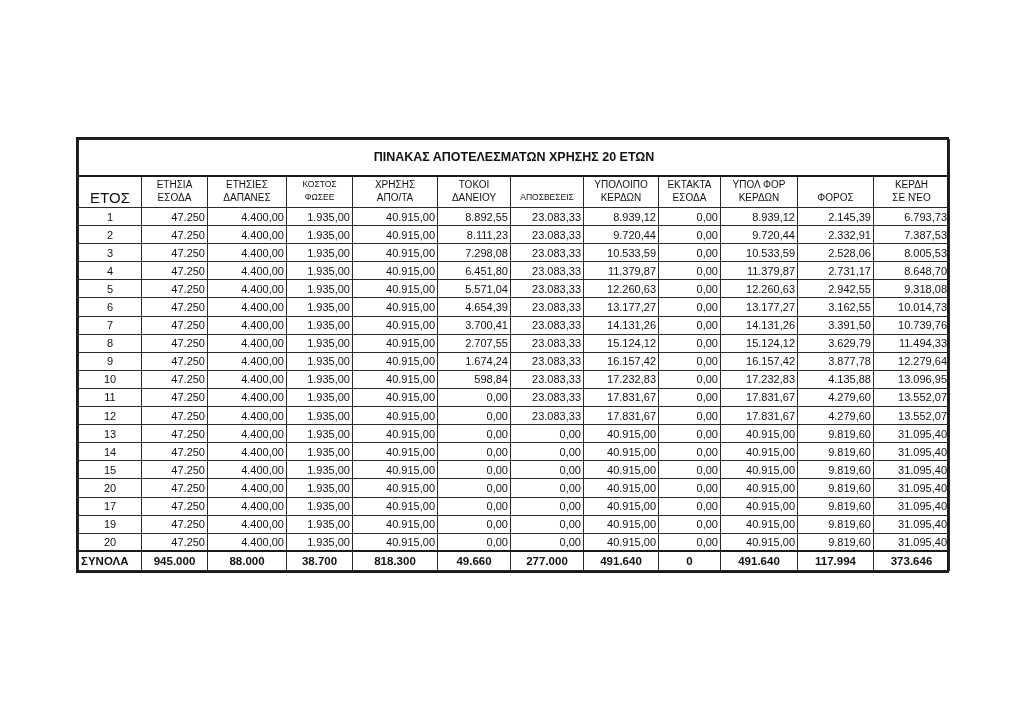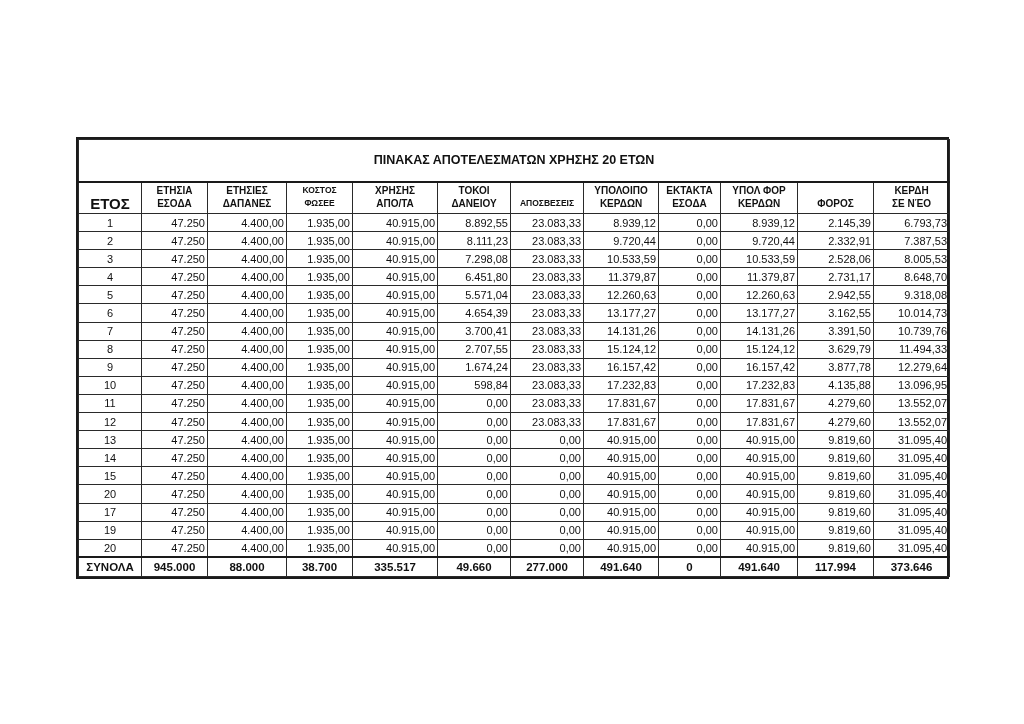--- a/index.html
+++ b/index.html
@@ -3,31 +3,31 @@
 <meta charset="utf-8">
 <style>
   html, body { margin:0; padding:0; background:#ffffff; }
   body { width:1024px; height:724px; position:relative; overflow:hidden;
          font-family:"Liberation Sans", sans-serif; color:#111; }
   #sheet { position:absolute; left:76px; top:137px; width:873px;
            border:2px solid #1a1a1a; box-sizing:border-box; }
   table { border-collapse:collapse; width:100%; table-layout:fixed; }
   td, th { border:1px solid #2a2a2a; padding:0 2px; box-sizing:border-box;
            white-space:nowrap; overflow:hidden; }
-  .title-cell { height:42px; text-align:center; font-weight:bold; font-size:12.5px;
+  .title-cell { height:36px; text-align:center; font-weight:bold; font-size:12.5px;
                 border-bottom:2px solid #1a1a1a;margin-left:20px; }
-  .hdr th { height:32px; font-size:10px; font-weight:bold; vertical-align:bottom;
+  .hdr th { height:32px; font-size:10px; font-weight:normal; vertical-align:bottom;
             text-align:center; line-height:13px; padding-bottom:3px; }
   .hdr th.big { font-size:15px;margin-left:48px; }
   .hdr th.small { font-size:8.5px; }
   .row td { height:18.1px; font-size:11px; text-align:right; padding-right:2px; }
   .row td.yr { text-align:center; }
   .tot td { height:19px; font-size:11.5px; font-weight:bold; text-align:center;
             border-top:2px solid #1a1a1a; }
-  .tot td.yr { text-align:center; }
+  .tot td.yr { text-align:left; }
 </style>
 </head>
 <body>
 
 <div id="sheet">
   <table>
     <colgroup>
       <col style="width:63px">
         <col style="width:66px">
         <col style="width:79px">
@@ -363,21 +363,21 @@
           <td>9.819,60</td>
           <td>31.095,40</td>
         </tr>
       </tbody>
     <tfoot>
       <tr class="tot" id="tot-row">
           <td class="yr">ΣΥΝΟΛΑ</td>
           <td>945.000</td>
           <td>88.000</td>
           <td>38.700</td>
-          <td>335.517</td>
+          <td>818.300</td>
           <td>49.660</td>
           <td>277.000</td>
           <td>491.640</td>
           <td>0</td>
           <td>491.640</td>
           <td>117.994</td>
           <td>373.646</td>
         </tr>
     </tfoot>
   </table>

